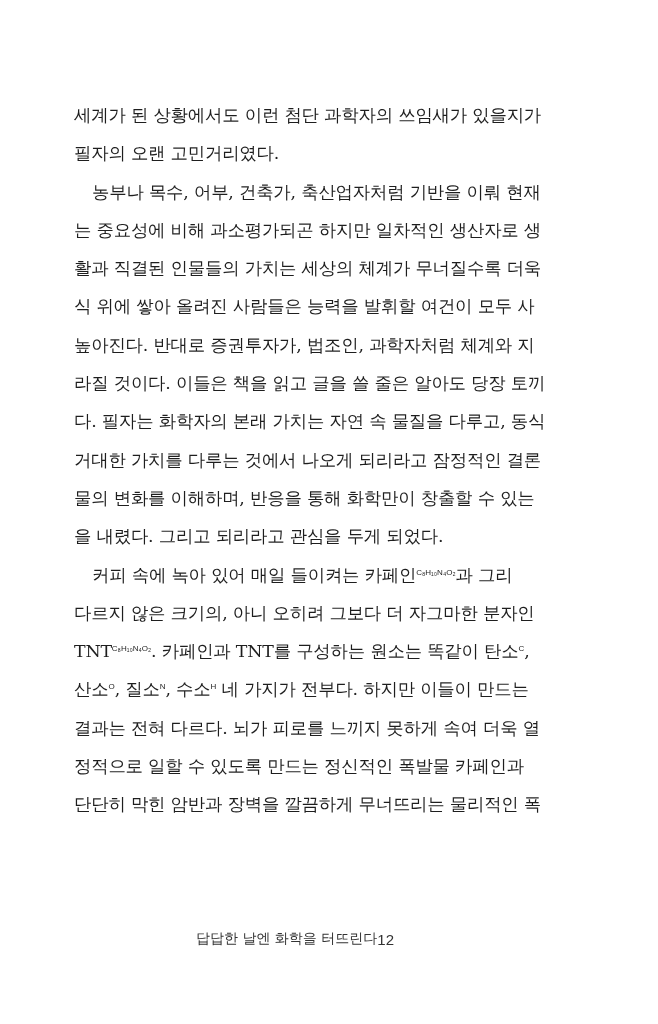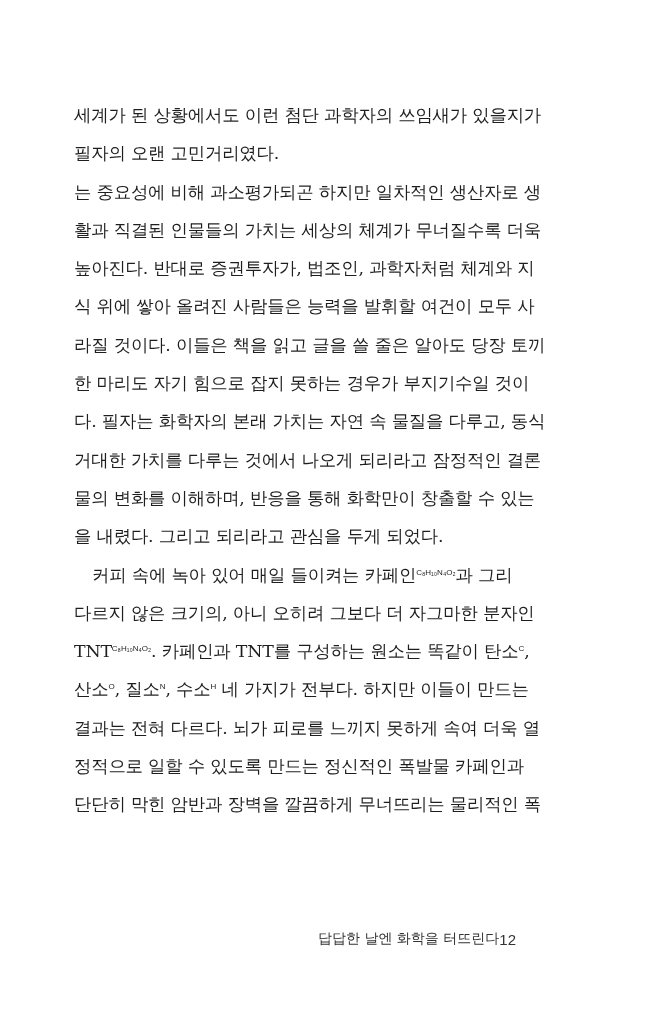--- a/index.html
+++ b/index.html
@@ -47,42 +47,42 @@
   }
   .footer {
     position: absolute;
     top: 930px;
     left: 74px;
     width: 440px;
     font-family: "DejaVu Sans", "Liberation Sans", sans-serif;
     font-size: 14px;
     color: #333333;
     display: flex;
-    justify-content: flex-end;
+    justify-content: center;
     align-items: center;
   }
   .footer .page-num {
     font-family: "Liberation Sans", sans-serif;
     font-size: 15px;
     margin-right: -2px;
   }
 </style>
 </head>
 <body>
 
 <div class="page">
   <div class="body-text">
     <div class="line">세계가 된 상황에서도 이런 첨단 과학자의 쓰임새가 있을지가</div>
     <div class="line">필자의 오랜 고민거리였다.</div>
+    <div class="line indent">농부나 목수, 어부, 건축가, 축산업자처럼 기반을 이뤄 현재</div>
     <div class="line">는 중요성에 비해 과소평가되곤 하지만 일차적인 생산자로 생</div>
     <div class="line">활과 직결된 인물들의 가치는 세상의 체계가 무너질수록 더욱</div>
+    <div class="line">식 위에 쌓아 올려진 사람들은 능력을 발휘할 여건이 모두 사</div>
     <div class="line">높아진다. 반대로 증권투자가, 법조인, 과학자처럼 체계와 지</div>
-    <div class="line">식 위에 쌓아 올려진 사람들은 능력을 발휘할 여건이 모두 사</div>
     <div class="line">라질 것이다. 이들은 책을 읽고 글을 쓸 줄은 알아도 당장 토끼</div>
-    <div class="line">한 마리도 자기 힘으로 잡지 못하는 경우가 부지기수일 것이</div>
     <div class="line">다. 필자는 화학자의 본래 가치는 자연 속 물질을 다루고, 동식</div>
     <div class="line">거대한 가치를 다루는 것에서 나오게 되리라고 잠정적인 결론</div>
     <div class="line">물의 변화를 이해하며, 반응을 통해 화학만이 창출할 수 있는</div>
     <div class="line">을 내렸다. 그리고 되리라고 관심을 두게 되었다.</div>
 
     <div class="line indent">
       <span>커피 속에 녹아 있어 매일 들이켜는 카페인</span><sup class="chem">C₈H₁₀N₄O₂</sup><span>과 그리</span>
     </div>
     <div class="line">다르지 않은 크기의, 아니 오히려 그보다 더 자그마한 분자인</div>
     <div class="line">

